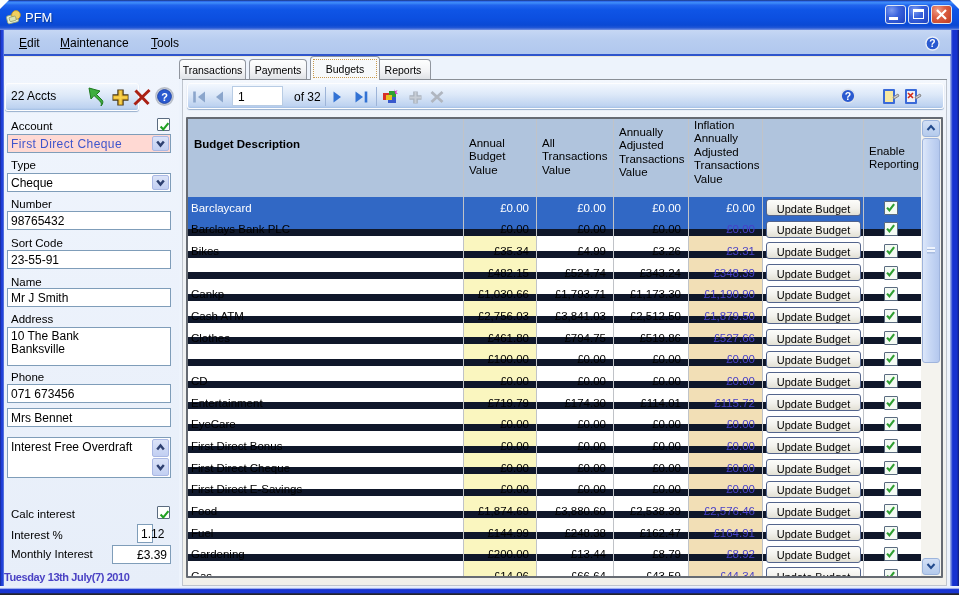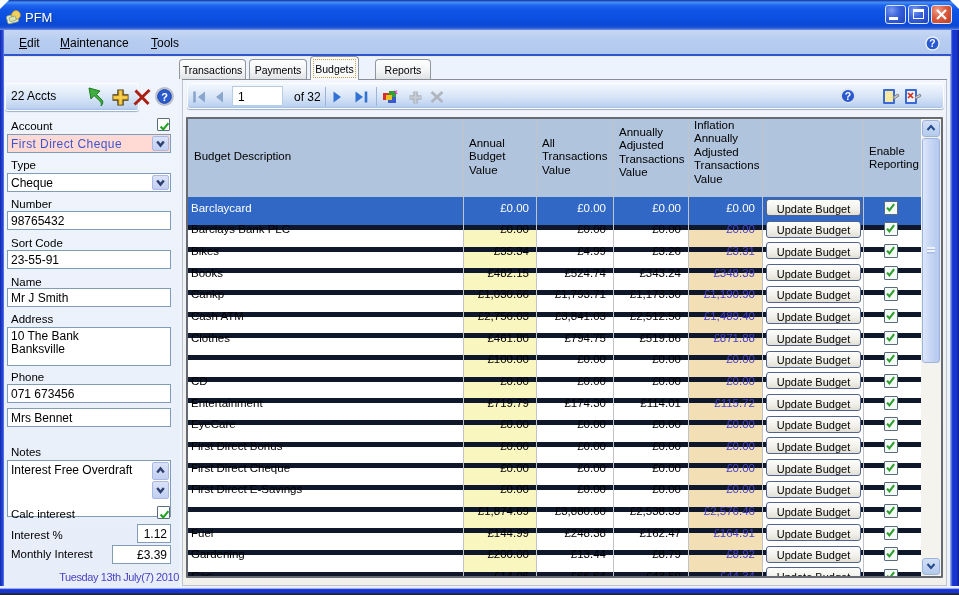--- a/index.html
+++ b/index.html
@@ -49,21 +49,21 @@
  background:linear-gradient(180deg,#f2f7fe 0%,#dce8f8 45%,#bdd2f0 92%,#a3bfe4 100%); border:1px solid #fdfdfe; box-shadow:0 1px 1px #96aecc; z-index:2; }
 #navbox { position:absolute; left:44px; top:2px; width:51px; height:20px; background:#fff; border:1px solid #b8cce4; font-size:12px; padding:3px 0 0 5px; }
 
 #gridwrap { position:absolute; left:186px; top:117px; width:757px; height:461px; background:#fff; border:2px solid #666b73; border-radius:1px; z-index:2; overflow:hidden; }
 #ghead { position:absolute; left:0; top:0; width:735px; height:78px; background:#b0c4dd; }
 #ghead div { position:absolute; font-size:11.5px; color:#000; line-height:13.4px; }
 
 #colA { position:absolute; left:275px; top:78px; width:73px; bottom:0; background:#faf6bf; }
 #colI { position:absolute; left:500px; top:78px; width:74px; bottom:0; background:#f2dfb6; }
 .gv { position:absolute; top:0; bottom:0; width:1px; background:#c0c3c8; z-index:4; }
-.row { position:absolute; left:0; width:735px; height:33px; border-bottom:5px solid #0f172a; z-index:3; }
+.row { position:absolute; left:0; width:735px; height:39px; border-bottom:7px solid #0f172a; z-index:3; }
 .row > div { position:absolute; top:0; height:21.67px; font-size:11.5px; padding-top:4.5px; }
 .row .c0 { left:0; width:275px; padding-left:3px; }
 .row .c1 { left:275px; width:73px; text-align:right; padding-right:7px; }
 .row .c2 { left:348px; width:77px; text-align:right; padding-right:7px; }
 .row .c3 { left:425px; width:75px; text-align:right; padding-right:7px; }
 .row .c4 { left:500px; width:74px; text-align:right; padding-right:7px; color:#4740c8; }
 .row .c5 { left:574px; width:101px; }
 .row .c6 { left:675px; width:60px; }
 .row.sel { background:#3168c5; }
 .row.sel > div { color:#fff !important; }
@@ -151,42 +151,42 @@
  <div class="finput" style="top:193px">23-55-91</div>
  <div class="flabel" style="top:219px">Name</div>
  <div class="finput" style="top:231px">Mr J Smith</div>
  <div class="flabel" style="top:256px">Address</div>
  <div class="finput" style="top:270px;height:39px;line-height:13px;">10 The Bank<br>Banksville</div>
  <div class="flabel" style="top:314px">Phone</div>
  <div class="finput" style="top:327px">071 673456</div>
  <div class="flabel" style="top:352px">Contact</div>
  <div class="finput" style="top:351px">Mrs Bennet</div>
  <div class="flabel" style="top:389px">Notes</div>
- <div class="finput" style="top:403px;height:57px;">Interest Free Overdraft
+ <div class="finput" style="top:380px;height:41px;">Interest Free Overdraft
    <span style="position:absolute;right:1px;top:1px;width:17px;height:18px;background:linear-gradient(180deg,#dbe3f8,#c2cff2);border:1px solid #aab8e4;border-radius:2px;"><svg width="15" height="16" viewBox="0 0 15 16">
             <path d="M4.2 9.5 l3.3 -4 l3.3 4" stroke="#2e4070" stroke-width="2.4" fill="none"></path>
           </svg></span>
    <span style="position:absolute;right:1px;top:20px;width:17px;height:18px;background:linear-gradient(180deg,#dbe3f8,#c2cff2);border:1px solid #aab8e4;border-radius:2px;"><svg width="15" height="16" viewBox="0 0 15 16">
             <path d="M4.2 6 l3.3 4 l3.3 -4" stroke="#2e4070" stroke-width="2.4" fill="none"></path>
           </svg></span>
  </div>
  <div class="flabel" style="top:451px">Calc interest</div>
  <span class="chk" style="left:153px;top:449px"><svg viewBox="0 0 13 13" width="13" height="13">
           <path d="M2.6 6.5 L5.3 9.5 L10.4 3.2" stroke="#21a121" stroke-width="2.1" fill="none"></path>
         </svg></span>
  <div class="flabel" style="top:472px">Interest %</div>
- <div class="finput" style="left:133px;top:467px;width:34px;text-align:right;padding-right:3px;">1.12</div>
+ <div class="finput" style="left:133px;top:467px;width:16px;text-align:right;padding-right:3px;">1.12</div>
  <div class="flabel" style="top:491px">Monthly Interest</div>
  <div class="finput" style="left:108px;top:488px;width:59px;text-align:right;padding-right:3px;">£3.39</div>
- <div style="position:absolute;left:0;width:175px;top:514px;text-align:right;font-size:11px;letter-spacing:-0.4px;font-weight:normal;color:#4a42c4;">Tuesday 13th July(7) 2010</div>
+ <div style="position:absolute;left:0;width:175px;top:514px;text-align:left;font-size:11px;letter-spacing:-0.4px;font-weight:bold;color:#4a42c4;">Tuesday 13th July(7) 2010</div>
 </div>
 
 <div class="tab" style="left:179px;width:67px;">Transactions</div>
 <div class="tab" style="left:249px;width:58px;">Payments</div>
-<div class="tab" id="tabsel" style="left:310px;width:49px;">Budgets<span class="foc"></span></div>
+<div class="tab" id="tabsel" style="left:310px;width:70px;">Budgets<span class="foc"></span></div>
 <div class="tab" style="left:375px;width:56px;">Reports</div>
 <div id="tabline"></div>
 <div id="tabpanel"></div>
 
 <div id="mtoolbar">
  <svg style="position:absolute;left:4px;top:7px" width="15" height="12" viewBox="0 0 15 12">
         <path d="M2.5 0.5 v11" stroke="#8ba6cc" stroke-width="2.6"></path>
         <path d="M13 0.5 L6 6 L13 11.5 Z" fill="#8ba6cc"></path>
       </svg>
  <svg style="position:absolute;left:25px;top:7px" width="12" height="12" viewBox="0 0 12 12">
@@ -229,21 +229,21 @@
  <svg style="position:absolute;left:716px;top:4px" width="18" height="17" viewBox="0 0 18 17">
         <rect x="1" y="1" width="12" height="15" rx="1" fill="#3a6ad8"></rect>
         <rect x="3" y="3" width="8" height="11" fill="#f0f0f4"></rect>
         <path d="M4 5 l5 5 M9 5 l-5 5" stroke="#d02818" stroke-width="1.6"></path>
         <path d="M11 9 L16 6 L17 8 L12 11 Z" fill="#c8c8d0" stroke="#888"></path>
       </svg>
 </div>
 
 <div id="gridwrap">
  <div id="ghead">
-  <div style="left:6px;top:31px;">Budget Description</div>
+  <div style="left:6px;top:19px;font-weight:bold;">Budget Description</div>
   <div style="left:281px;top:18px;">Annual<br>Budget<br>Value</div>
   <div style="left:354px;top:18px;">All<br>Transactions<br>Value</div>
   <div style="left:431px;top:7px;">Annually<br>Adjusted<br>Transactions<br>Value</div>
   <div style="left:506px;top:0px;">Inflation<br>Annually<br>Adjusted<br>Transactions<br>Value</div>
   <div style="left:681px;top:26px;">Enable<br>Reporting</div>
  </div>
  <div id="colA"></div>
       <div id="colI"></div>
  <span class="gv" style="left:275px"></span>
  <span class="gv" style="left:348px"></span>
@@ -296,21 +296,20 @@
         </div>
 <div class="c6">
           <span class="cb">
             <svg viewBox="0 0 13 13" width="11" height="11">
               <path d="M2.4 6.6 L5.2 9.8 L10.8 2.6" stroke="#2f9e31" stroke-width="2.5" fill="none"></path>
             </svg>
           </span>
         </div>
 </div>
 <div class="row" style="top:143.0px">
-<div class="c0">Books</div>
         <div class="c1">£482.15</div>
         <div class="c2">£524.74</div>
         <div class="c3">£343.24</div>
         <div class="c4">£348.39</div>
 <div class="c5">
           <span class="ub">Update Budget</span>
         </div>
 <div class="c6">
           <span class="cb">
             <svg viewBox="0 0 13 13" width="11" height="11">
@@ -334,38 +333,38 @@
               <path d="M2.4 6.6 L5.2 9.8 L10.8 2.6" stroke="#2f9e31" stroke-width="2.5" fill="none"></path>
             </svg>
           </span>
         </div>
 </div>
 <div class="row" style="top:186.4px">
 <div class="c0">Cash ATM</div>
         <div class="c1">£2,756.03</div>
         <div class="c2">£3,841.03</div>
         <div class="c3">£2,512.50</div>
-        <div class="c4">£1,489.40</div>
+        <div class="c4">£1,879.50</div>
 <div class="c5">
           <span class="ub">Update Budget</span>
         </div>
 <div class="c6">
           <span class="cb">
             <svg viewBox="0 0 13 13" width="11" height="11">
               <path d="M2.4 6.6 L5.2 9.8 L10.8 2.6" stroke="#2f9e31" stroke-width="2.5" fill="none"></path>
             </svg>
           </span>
         </div>
 </div>
 <div class="row" style="top:208.0px">
 <div class="c0">Clothes</div>
         <div class="c1">£461.80</div>
         <div class="c2">£794.75</div>
         <div class="c3">£519.86</div>
-        <div class="c4">£871.88</div>
+        <div class="c4">£527.66</div>
 <div class="c5">
           <span class="ub">Update Budget</span>
         </div>
 <div class="c6">
           <span class="cb">
             <svg viewBox="0 0 13 13" width="11" height="11">
               <path d="M2.4 6.6 L5.2 9.8 L10.8 2.6" stroke="#2f9e31" stroke-width="2.5" fill="none"></path>
             </svg>
           </span>
         </div>
@@ -482,20 +481,21 @@
         </div>
 <div class="c6">
           <span class="cb">
             <svg viewBox="0 0 13 13" width="11" height="11">
               <path d="M2.4 6.6 L5.2 9.8 L10.8 2.6" stroke="#2f9e31" stroke-width="2.5" fill="none"></path>
             </svg>
           </span>
         </div>
 </div>
 <div class="row" style="top:381.4px">
+<div class="c0">Food</div>
         <div class="c1">£1,874.69</div>
         <div class="c2">£3,880.60</div>
         <div class="c3">£2,538.39</div>
         <div class="c4">£2,576.46</div>
 <div class="c5">
           <span class="ub">Update Budget</span>
         </div>
 <div class="c6">
           <span class="cb">
             <svg viewBox="0 0 13 13" width="11" height="11">

